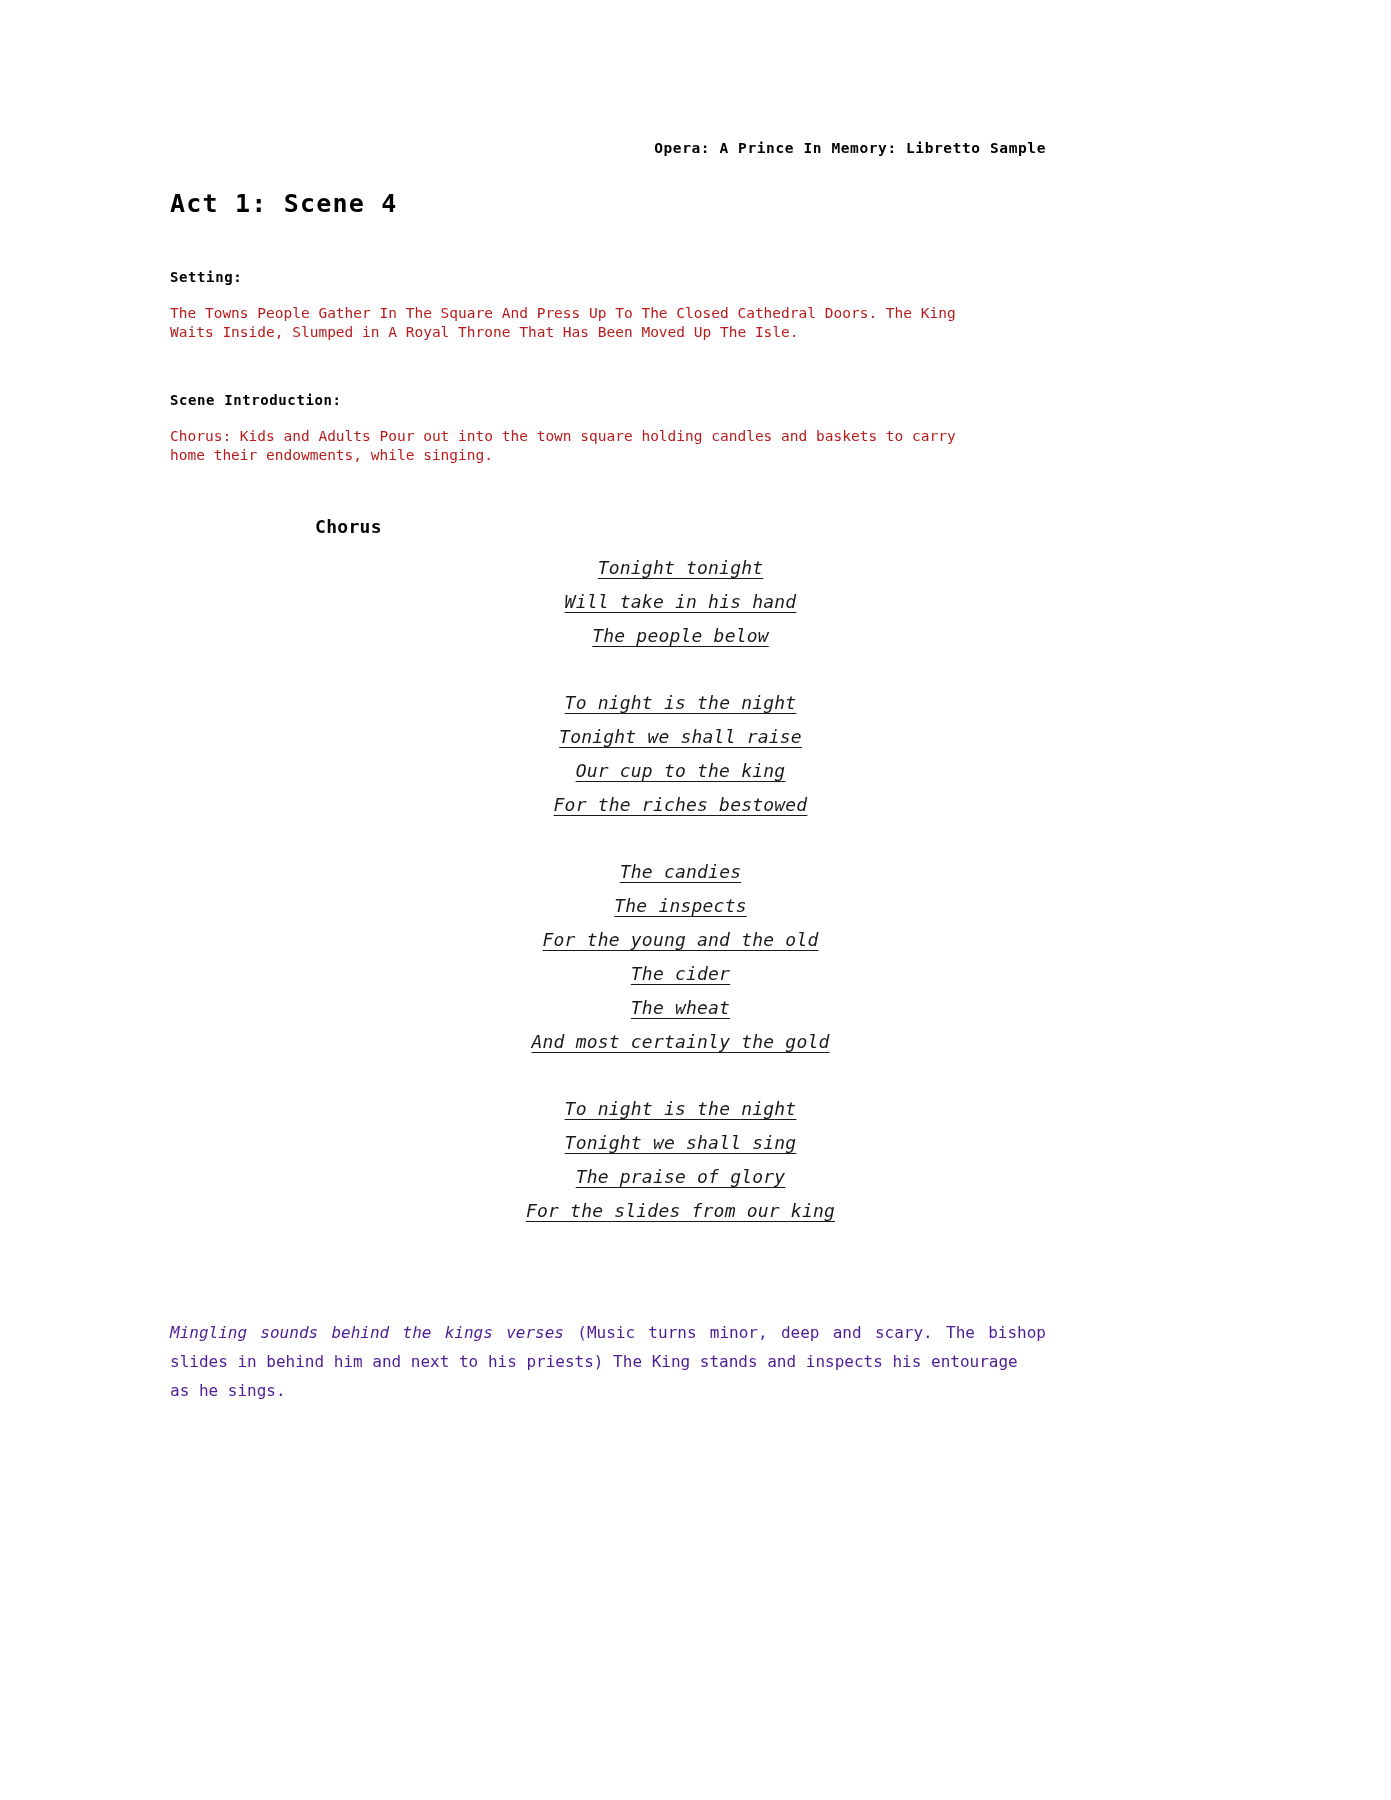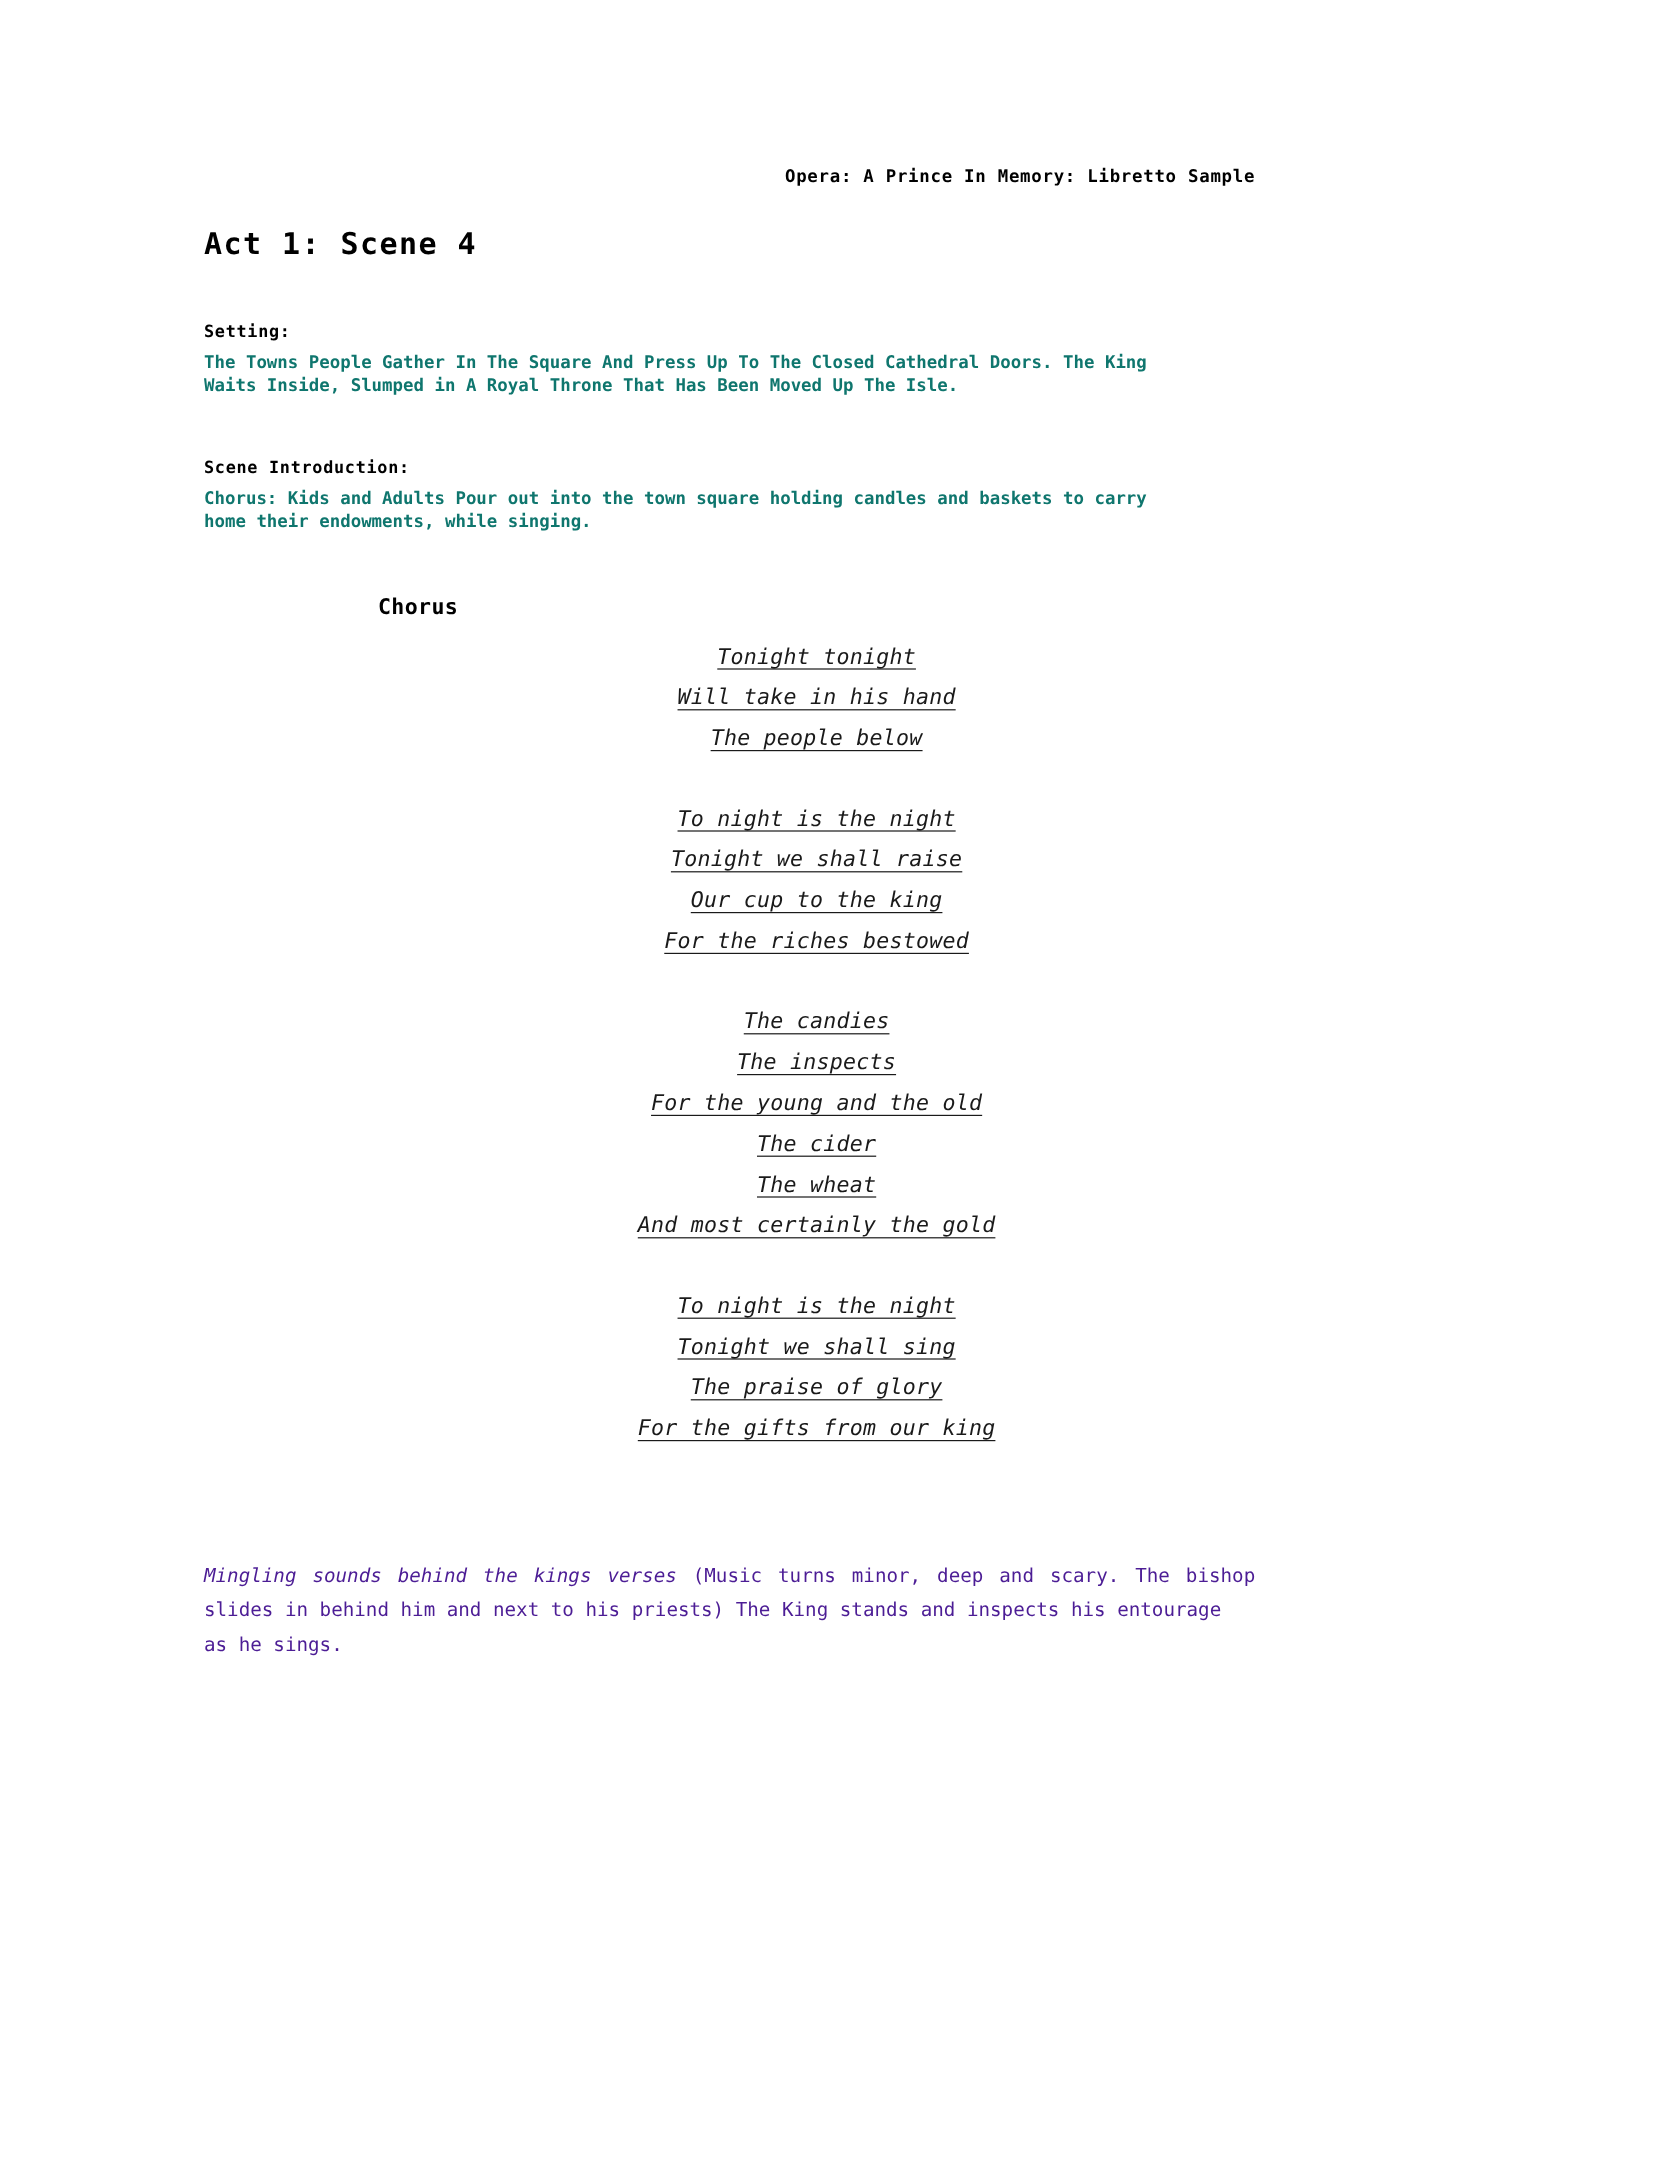--- a/index.html
+++ b/index.html
@@ -66,28 +66,28 @@
     line-height: 20px;
     white-space: pre;
   }
 
   .label-setting { margin: 47px 0 0 0; }
   .label-scene-intro { margin: 48px 0 0 0; }
 
   
   .body-par {
     font-family: "DejaVu Sans Mono", "Liberation Mono", monospace;
-    font-weight: bold;
+    font-weight: normal;
     font-size: 14.5px;
     line-height: 19px;
     text-align: justify;
     text-justify: inter-word;
-    margin: 7px 0 0 0;
+    margin: 17px 0 0 0;
     width: 876px;
-    color: #0f766e;
+    color: #b91c1c;
   }
   .body-par .lastline { display: block; }
 
   
   .lyrics-block {
     margin: 50px 0 0 0;
     padding-left: 145px;
   }
 
   .speaker {
@@ -180,21 +180,21 @@
         <div class="lyric-line"><span>For the young and the old</span></div>
         <div class="lyric-line"><span>The cider</span></div>
         <div class="lyric-line"><span>The wheat</span></div>
         <div class="lyric-line"><span>And most certainly the gold</span></div>
       </div>
 
       <div class="stanza">
         <div class="lyric-line"><span>To night is the night</span></div>
         <div class="lyric-line"><span>Tonight we shall sing</span></div>
         <div class="lyric-line"><span>The praise of glory</span></div>
-        <div class="lyric-line"><span>For the gifts from our king</span></div>
+        <div class="lyric-line"><span>For the slides from our king</span></div>
       </div>
     </div>
 
     <div class="closing-par">
       <span class="cue">Mingling sounds behind the kings verses</span><span> (Music turns minor, deep and scary. The bishop slides in behind him and next to his priests) The King stands and inspects his entourage</span>
       <span class="lastline">as he sings.</span>
     </div>
 
   </div>
 </div>

